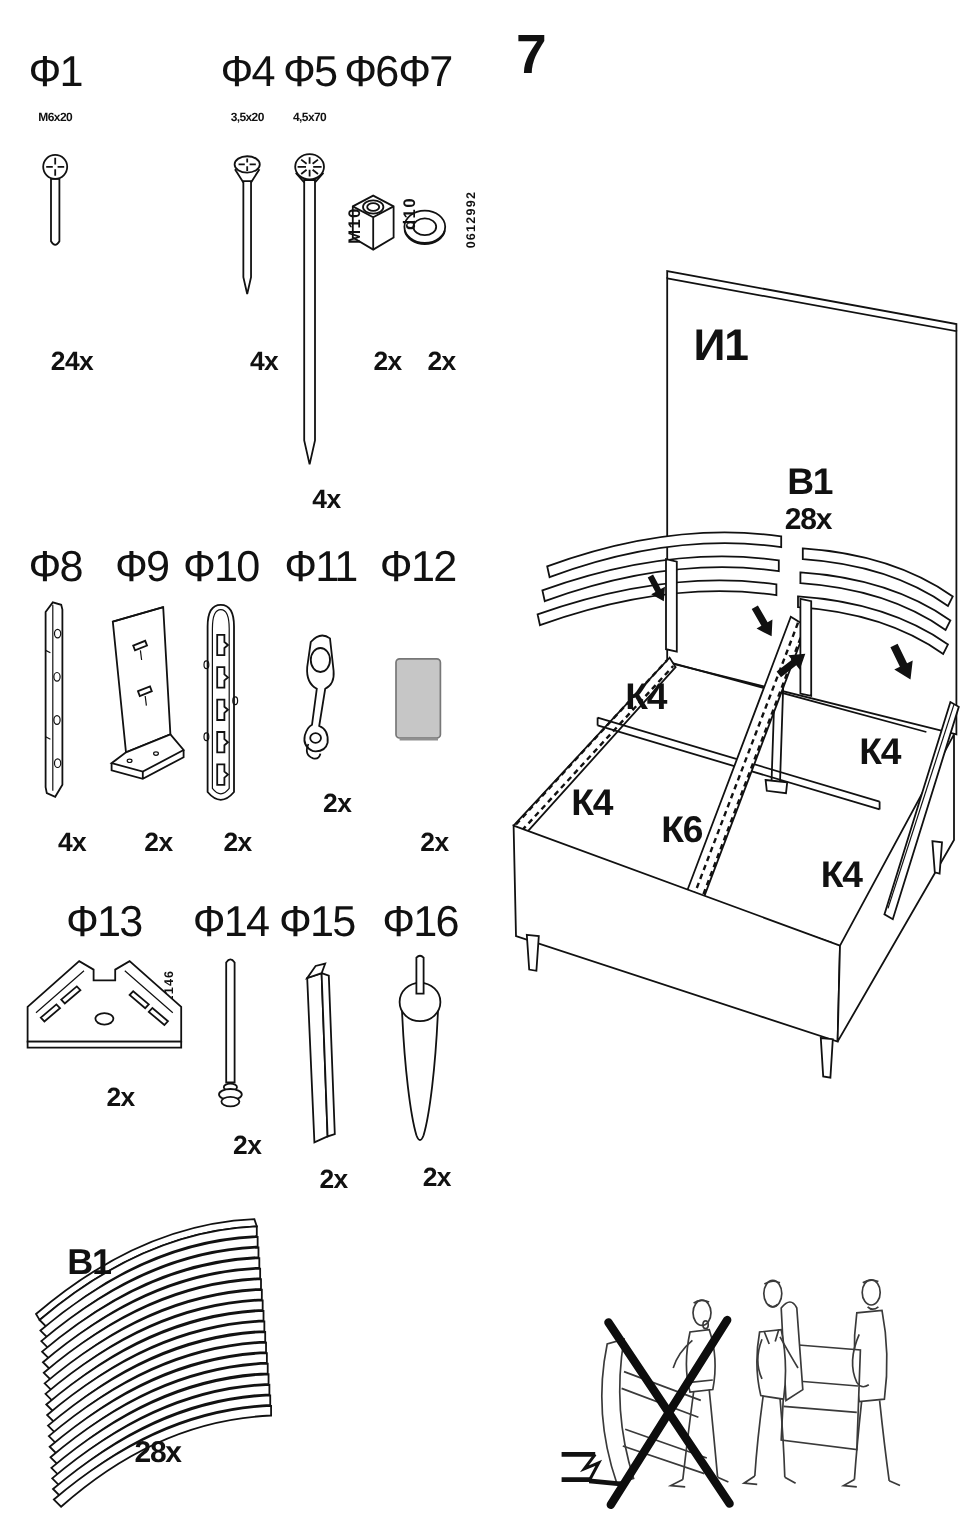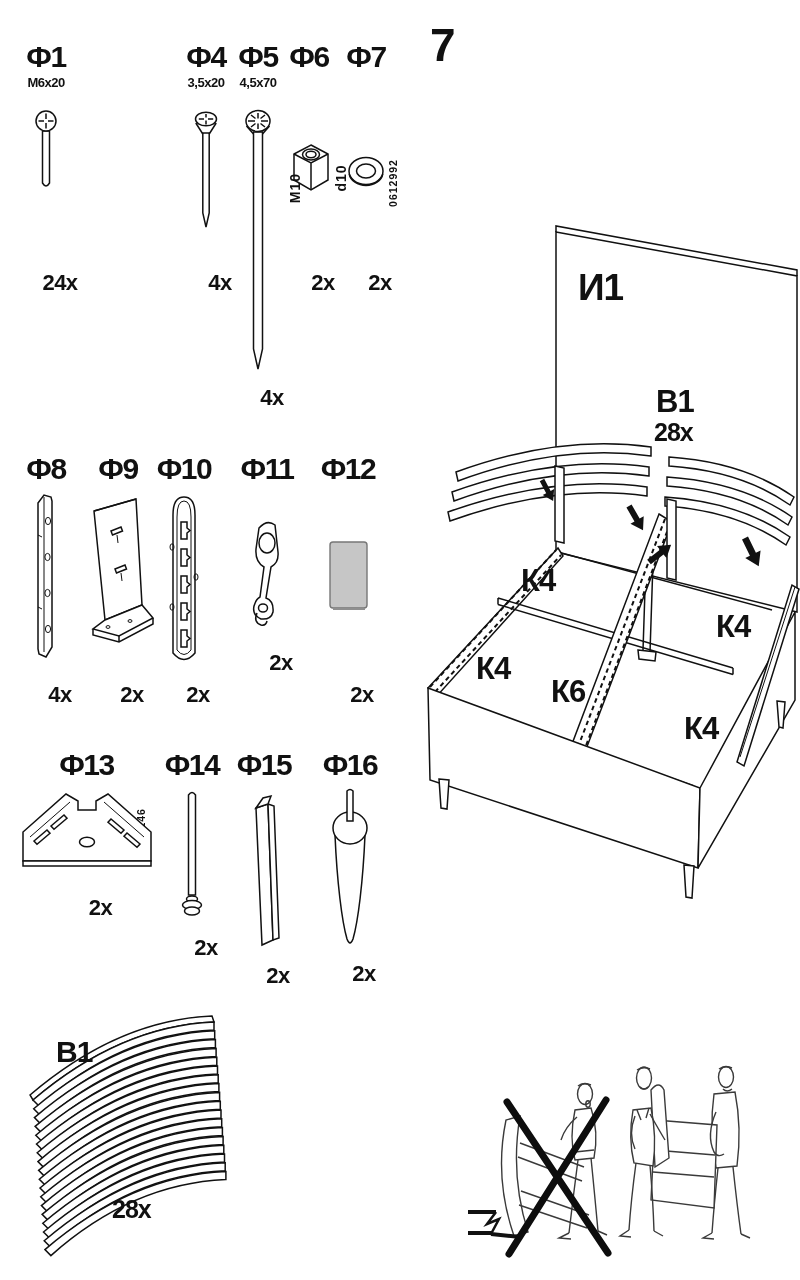--- a/index.html
+++ b/index.html
@@ -1,21 +1,21 @@
 <!DOCTYPE html>
 <html><head>
 <meta charset="utf-8">
 <style>
   html,body{margin:0;padding:0;background:#fff;}
   .page{position:relative;width:800px;height:1280px;background:#fff;overflow:hidden;
         font-family:"Liberation Sans",sans-serif;color:#111;}
   .page-number{position:absolute;left:430px;top:18px;font-size:46px;font-weight:800;letter-spacing:-2px;}
   .hw-cell{position:absolute;display:flex;flex-direction:column;align-items:center;}
-  .hw-id{font-size:30px;font-weight:700;letter-spacing:-1.5px;line-height:1.1;}
-  .hw-size{font-size:13px;font-weight:700;height:18px;letter-spacing:-0.5px;white-space:nowrap;margin-top:2px;}
+  .hw-id{font-size:36px;font-weight:400;letter-spacing:-1.5px;line-height:1.1;}
+  .hw-size{font-size:10px;font-weight:700;height:18px;letter-spacing:-0.5px;white-space:nowrap;margin-top:13px;}
   .hw-qty{font-size:22px;font-weight:700;letter-spacing:-0.5px;margin-left:28px;}
   .mt12{margin-top:12px;} .mt8{margin-top:8px;} .mt6{margin-top:6px;}
   .vtext{position:absolute;transform:rotate(-90deg);font-weight:700;white-space:nowrap;text-align:center;}
   svg{overflow:visible;}
   .s{stroke:#111;stroke-width:1.5;fill:#fff;}
   .l{stroke:#111;stroke-width:1.5;fill:none;}
   .ln1{stroke:#111;stroke-width:1;fill:none;}
   .ch{stroke:#111;stroke-width:2;fill:none;stroke-dasharray:4.5 3.5;}
   .t{font-weight:800;fill:#111;letter-spacing:-1px;font-family:"Liberation Sans",sans-serif;}
   .thin{stroke:#3a3a3a;stroke-width:1.4;fill:none;}
@@ -84,21 +84,21 @@
     <div class="hw-size"></div>
     <svg width="60" height="165" viewBox="0 0 60 165">
       <polygon class="s" stroke-width="1.7" points="32,52 49,61 49,87 32,97 15,87 15,61"></polygon>
       <path class="l" d="M15,61 L32,70 L49,61 M32,70 L32,97"></path>
       <ellipse class="l" cx="32" cy="61.5" rx="8.5" ry="5.5"></ellipse>
       <ellipse class="l" cx="32" cy="61.5" rx="5" ry="3.2"></ellipse>
     </svg>
     <div class="hw-qty mt12">2x</div>
   </div>
 
-  <div class="hw-cell" style="left:336px;top:40px;width:60px">
+  <div class="hw-cell" style="left:324px;top:40px;width:60px">
     <div class="hw-id">Ф7</div>
     <div class="hw-size"></div>
     <svg width="70" height="165" viewBox="0 0 70 165">
       <ellipse class="s" stroke-width="1.7" cx="35" cy="78" rx="17" ry="13.5"></ellipse>
       <ellipse class="l" cx="35" cy="78" rx="9.5" ry="7"></ellipse>
       <path class="l" d="M18.2,81 A17,13.5 0 0 0 51.8,81"></path>
     </svg>
     <div class="hw-qty mt12">2x</div>
   </div>
 

